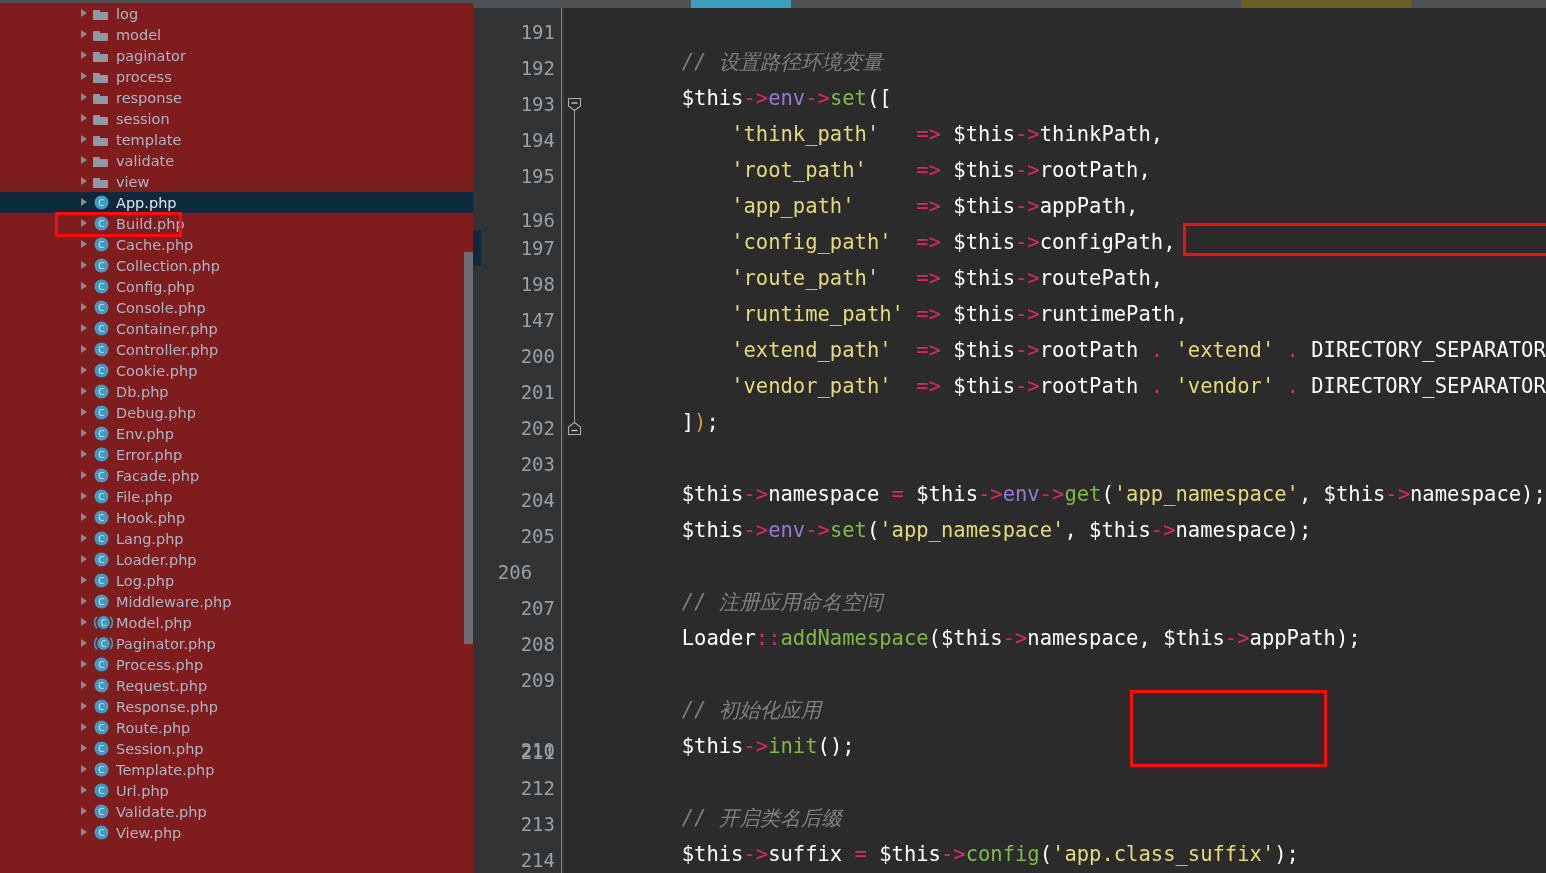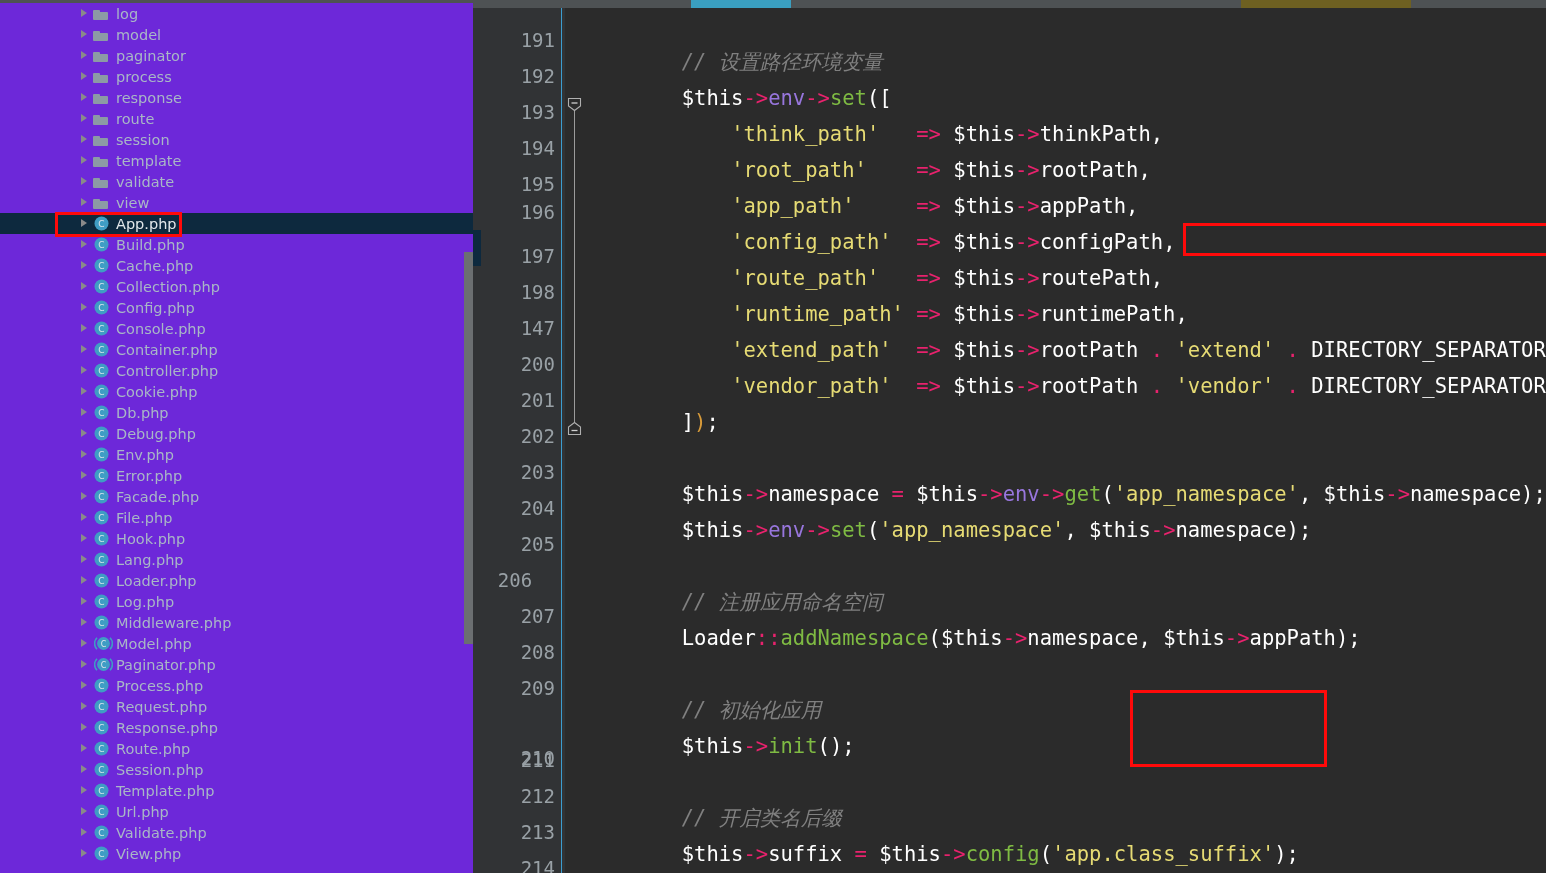--- a/index.html
+++ b/index.html
@@ -12,21 +12,21 @@
   #app {
     position: relative;
     width: 1546px; height: 873px;
     display: flex;
   }
 
   
   #tree-panel {
     position: relative;
     width: 473px; height: 873px;
-    background: #6d28d9;
+    background: #7f1d1d;
     overflow: hidden;
     flex: 0 0 473px;
   }
   #tree-panel .tree-top-edge {
     position:absolute; left:0; top:0; width:473px; height:3px;
     background:#4e5254;
   }
   .tree-list { position:absolute; left:0; top:3px; width:473px; }
   .tree-row {
     position: relative;
@@ -125,21 +125,20 @@
   }
   .lnum{
     position:absolute;
     right:10px;
     width:80px;
     text-align:right;
     color:#99a1a6;
     font-family:"DejaVu Sans Mono", monospace;
     font-size:19px;
     line-height:36px;
-    margin-top:8px;
   }
   
   #gutter-caret-mark{
     position:absolute; left:0; width:8px; height:36px;
     background:#0d293e;
   }
 
   
   #fold-col{
     position:absolute; left:88px; top:8px; width:6px; height:865px;
@@ -236,26 +235,20 @@
         <div class="tree-row">
           <span class="tree-indent"></span>
           <span class="arrow"></span>
           <span class="ic folder"></span>
           <span class="tree-label">response</span>
         </div>
         <div class="tree-row">
           <span class="tree-indent"></span>
           <span class="arrow"></span>
           <span class="ic folder"></span>
-          <span class="tree-label">route</span>
-        </div>
-        <div class="tree-row">
-          <span class="tree-indent"></span>
-          <span class="arrow"></span>
-          <span class="ic folder"></span>
           <span class="tree-label">session</span>
         </div>
         <div class="tree-row">
           <span class="tree-indent"></span>
           <span class="arrow"></span>
           <span class="ic folder"></span>
           <span class="tree-label">template</span>
         </div>
         <div class="tree-row">
           <span class="tree-indent"></span>
@@ -627,21 +620,21 @@
     <div id="editor-top-fill"></div>
 
     <div id="gutter">
       <div id="gutter-caret-mark" style="top: 222px;"></div>
       <div id="gutter-numbers">
           <div class="lnum" style="top: 6px;">191</div>
           <div class="lnum" style="top: 42px;">192</div>
           <div class="lnum" style="top: 78px;">193</div>
           <div class="lnum" style="top: 114px;">194</div>
           <div class="lnum" style="top: 150px;">195</div>
-          <div class="lnum" style="top: 178px;">196</div>
+          <div class="lnum" style="top: 194px;">196</div>
           <div class="lnum" style="top: 222px;">197</div>
           <div class="lnum" style="top: 258px;">198</div>
           <div class="lnum" style="top: 294px;">147</div>
           <div class="lnum" style="top: 330px;">200</div>
           <div class="lnum" style="top: 366px;">201</div>
           <div class="lnum" style="top: 402px;">202</div>
           <div class="lnum" style="top: 438px;">203</div>
           <div class="lnum" style="top: 474px;">204</div>
           <div class="lnum" style="top: 510px;">205</div>
           <div class="lnum" style="top: 546px; text-align: center;">206</div>

